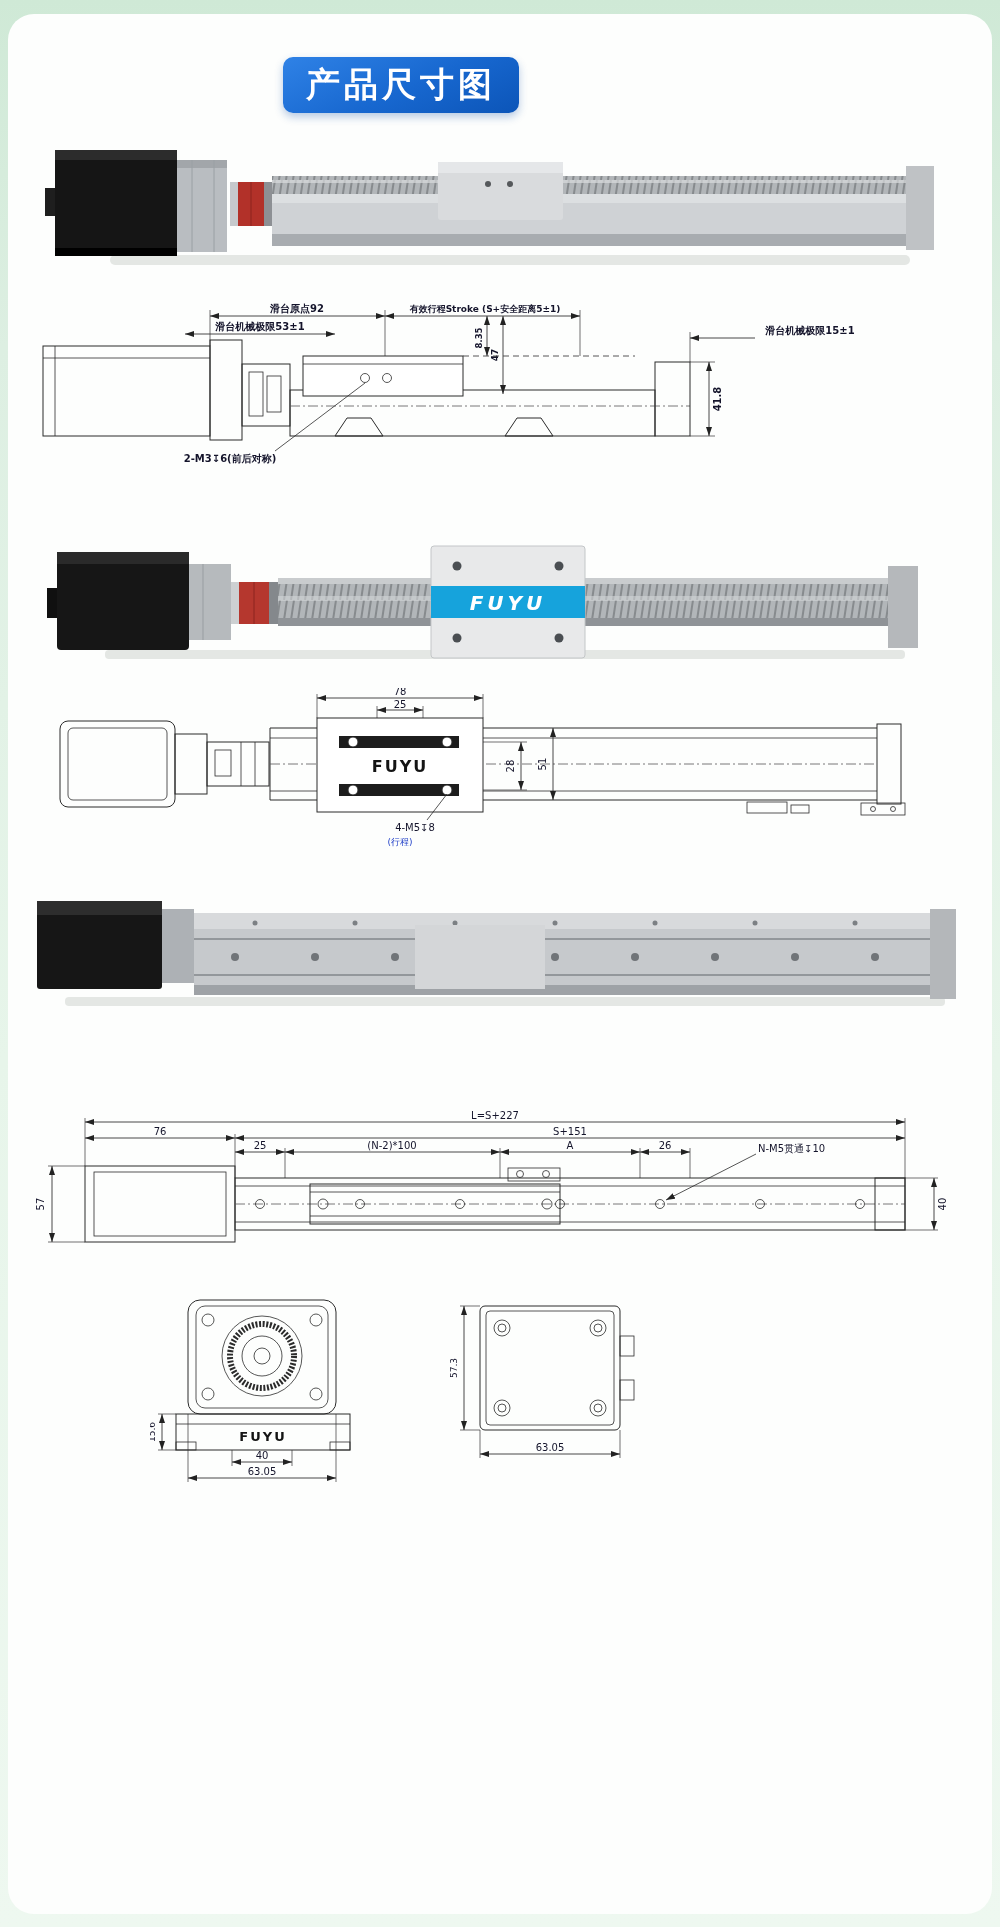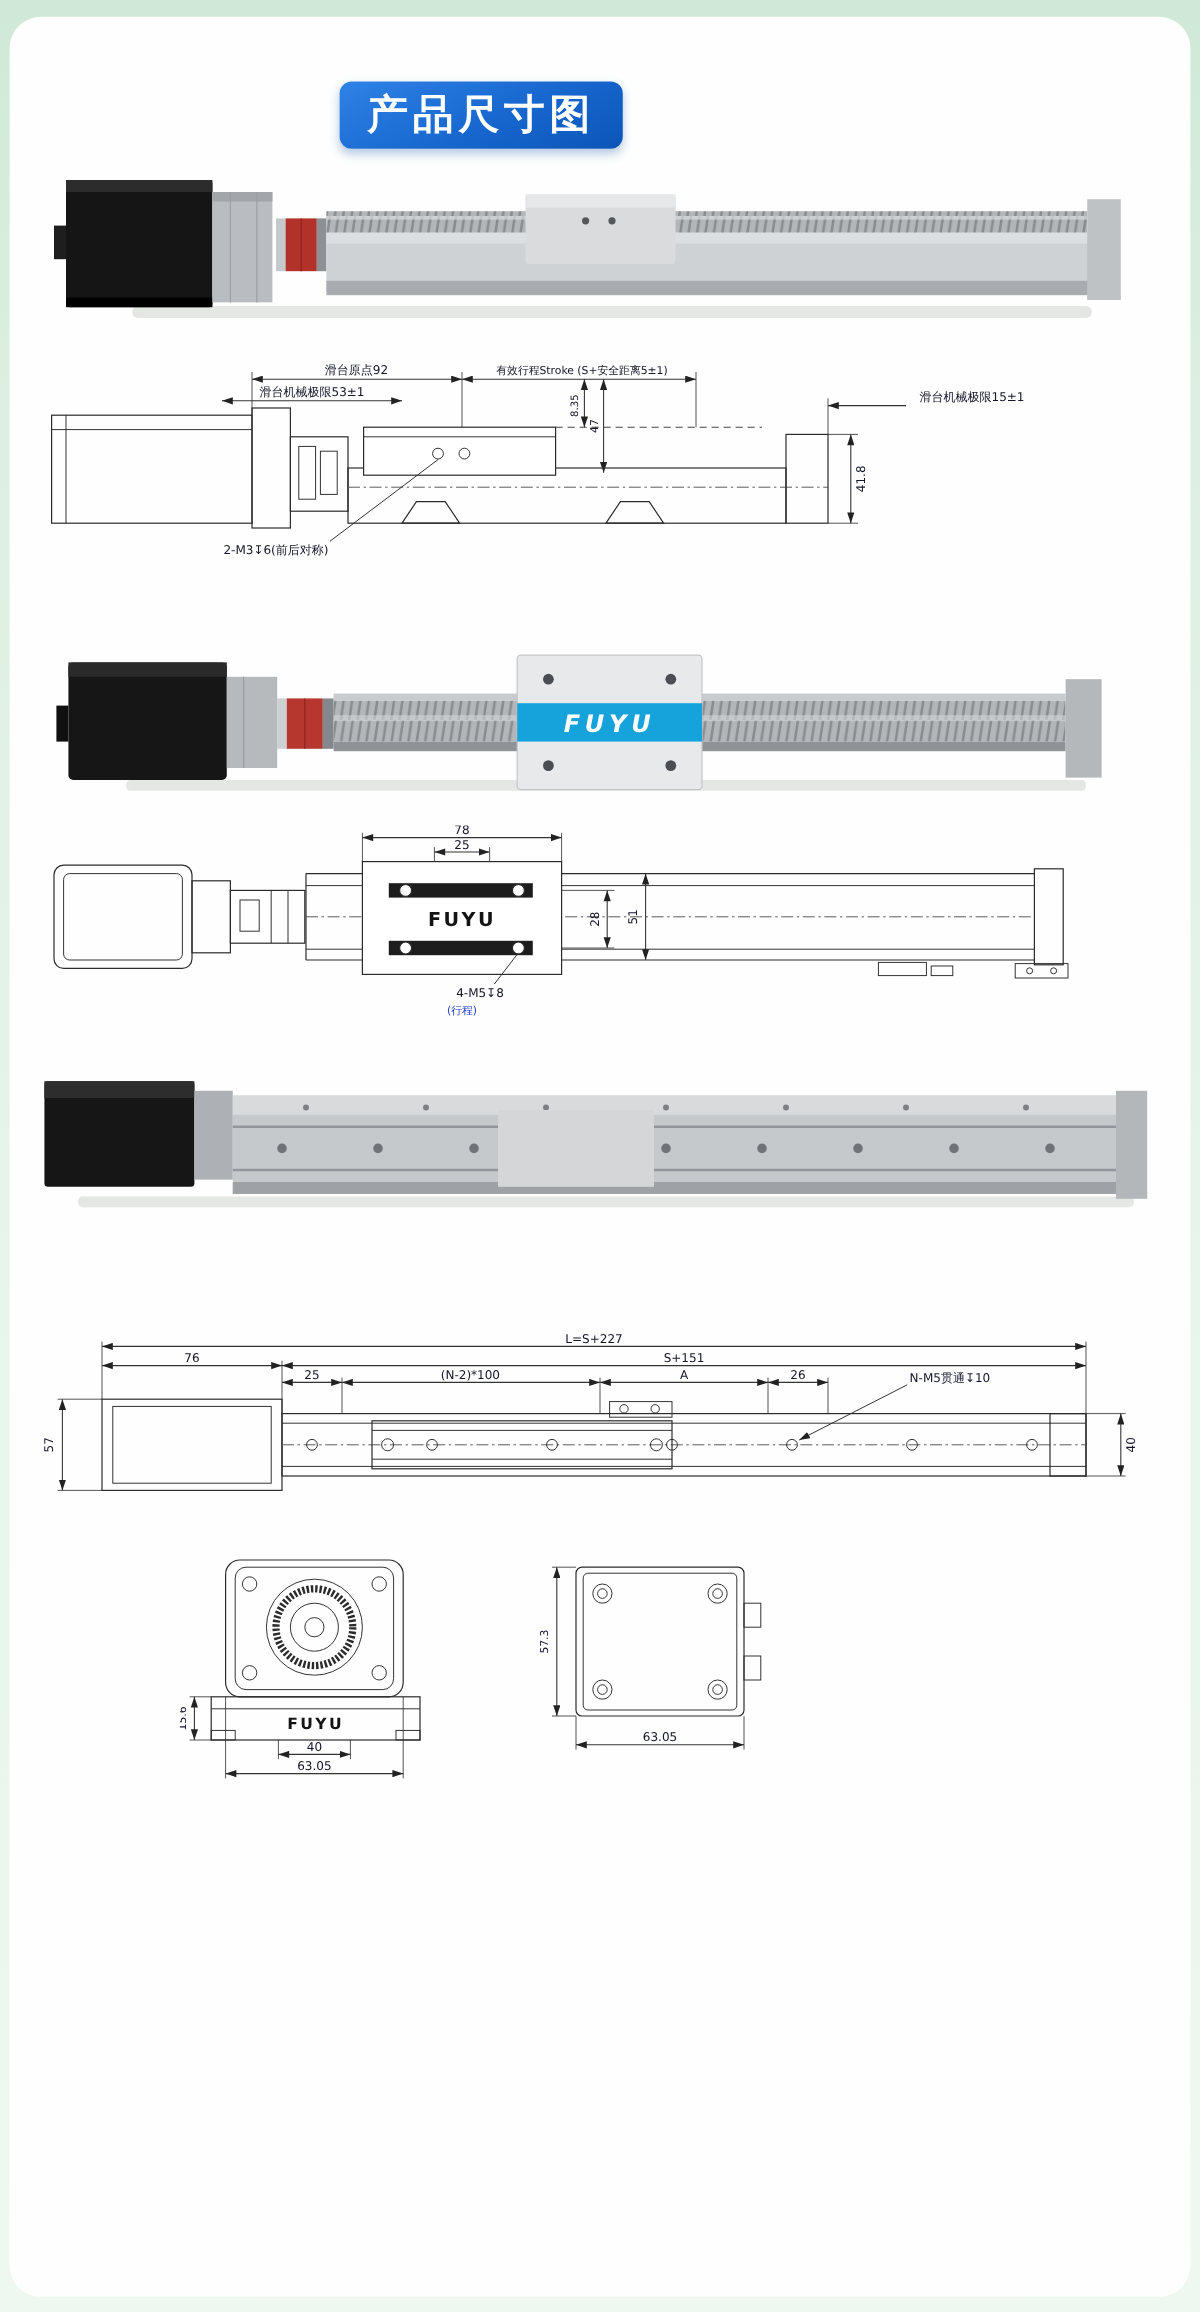--- a/index.html
+++ b/index.html
@@ -7,21 +7,21 @@
     position:relative;width:1000px;height:1927px;overflow:hidden;
     background:linear-gradient(180deg,#cfe9d6 0%,#ddefe2 18%,#e7f5ea 55%,#eef8f0 100%);
     font-family:"DejaVu Sans","Liberation Sans",sans-serif;
   }
   .panel{
     position:absolute;left:8px;top:14px;width:984px;height:1900px;
     background:#fdfefd;border-radius:26px;
   }
   .abs{position:absolute;}
   .badge{
-    position:absolute;left:283px;top:68px;width:236px;height:56px;
+    position:absolute;left:283px;top:57px;width:236px;height:56px;
     background:linear-gradient(155deg,#2f82e6 0%,#1767cf 55%,#0c55b8 100%);
     border-radius:10px;display:flex;align-items:center;justify-content:center;
     color:#ffffff;font-size:34px;font-weight:bold;letter-spacing:4px;
     box-shadow:0 4px 8px rgba(20,80,170,.30);
   }
   svg{display:block;}
   .ln{stroke:#2b2b2b;stroke-width:1;fill:none;}
   .lnf{stroke:#2b2b2b;stroke-width:1;fill:#ffffff;}
   .thin{stroke:#2b2b2b;stroke-width:.8;fill:none;}
   .cl{stroke:#555;stroke-width:.8;fill:none;stroke-dasharray:10 3 2 3;}
@@ -91,21 +91,21 @@
       <g>
         <rect x="398" y="22" width="125" height="58" rx="3" fill="#d9dbdd"></rect>
         <rect x="398" y="22" width="125" height="11" fill="#e5e7e9"></rect>
         <circle cx="448" cy="44" r="3" fill="#55585b"></circle>
         <circle cx="470" cy="44" r="3" fill="#55585b"></circle>
       </g>
       <rect x="866" y="26" width="28" height="84" fill="#bfc2c5"></rect>
     </svg>
   </div>
 
-  <div class="abs" style="left:35px;top:298px;">
+  <div class="abs" style="left:35px;top:298px;font-weight:bold;">
     <svg width="930" height="175" viewBox="0 0 930 175">
 
       <line class="ext" x1="175" y1="48" x2="175" y2="12"></line>
       <line class="ext" x1="350" y1="58" x2="350" y2="12"></line>
       <line class="ext" x1="545" y1="58" x2="545" y2="12"></line>
       <line class="ext" x1="655" y1="64" x2="655" y2="34"></line>
 
       <line class="dim-line" x1="175" y1="18" x2="350" y2="18" marker-start="url(#mS)" marker-end="url(#mE)"></line>
       <text class="dim" x="262" y="14" text-anchor="middle">滑台原点92</text>
       <line class="dim-line" x1="350" y1="18" x2="545" y2="18" marker-start="url(#mS)" marker-end="url(#mE)"></line>
@@ -187,21 +187,21 @@
         <circle cx="514" cy="26" r="4.5" fill="#4a4e52"></circle>
         <circle cx="412" cy="98" r="4.5" fill="#4a4e52"></circle>
         <circle cx="514" cy="98" r="4.5" fill="#4a4e52"></circle>
         <rect x="386" y="46" width="154" height="32" fill="#16a3dc"></rect>
         <text class="logoW" x="463" y="70" font-size="20" text-anchor="middle">FUYU</text>
       </g>
       <rect x="843" y="26" width="30" height="82" fill="#b5b8bb"></rect>
     </svg>
   </div>
 
-  <div class="abs" style="left:40px;top:688px;">
+  <div class="abs" style="left:55px;top:688px;">
     <svg width="880" height="162" viewBox="0 0 880 162">
 
       <line class="ext" x1="262" y1="30" x2="262" y2="6"></line>
       <line class="ext" x1="428" y1="30" x2="428" y2="6"></line>
       <line class="dim-line" x1="262" y1="10" x2="428" y2="10" marker-start="url(#mS)" marker-end="url(#mE)"></line>
       <text class="dim" x="345" y="7" text-anchor="middle">78</text>
       <line class="ext" x1="322" y1="30" x2="322" y2="18"></line>
       <line class="ext" x1="368" y1="30" x2="368" y2="18"></line>
       <line class="dim-line" x1="322" y1="22" x2="368" y2="22" marker-start="url(#mS)" marker-end="url(#mE)"></line>
       <text class="dim" x="345" y="19.5" text-anchor="middle">25</text>

